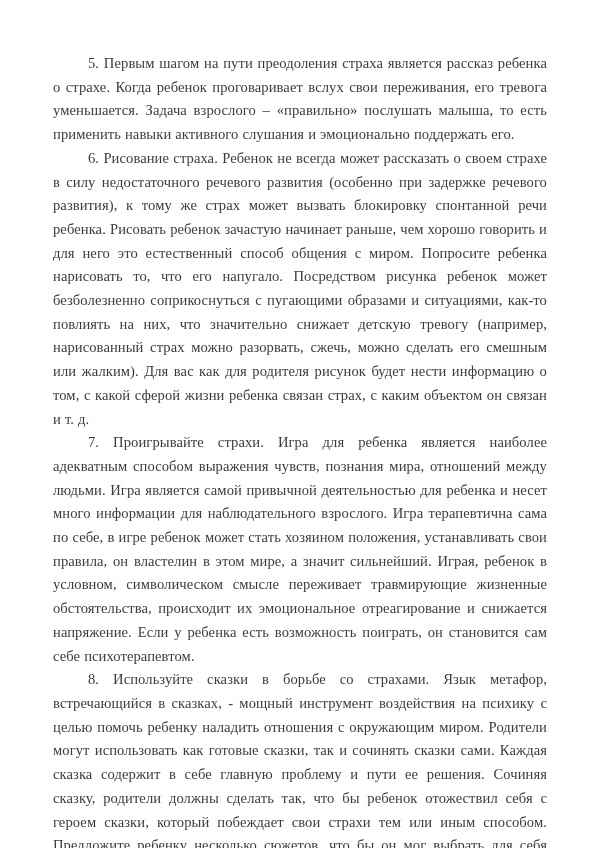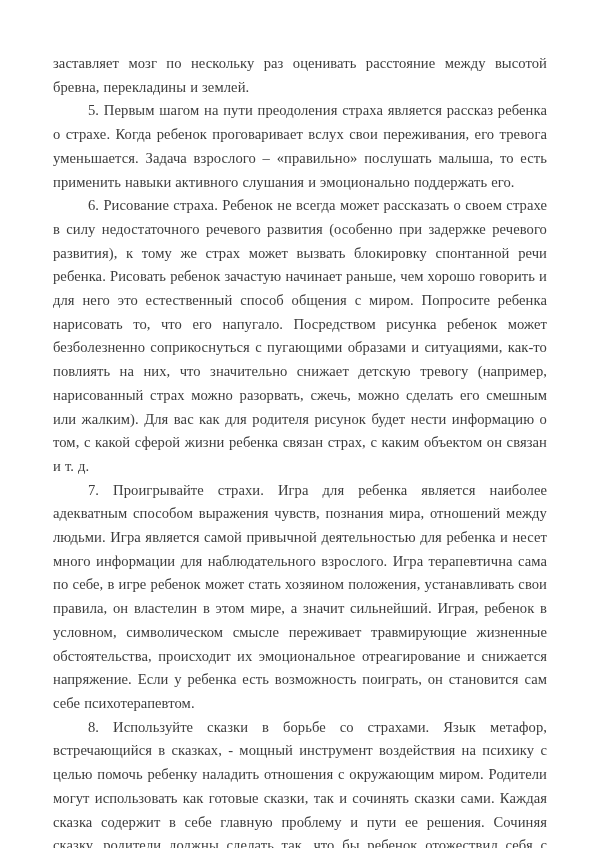--- a/index.html
+++ b/index.html
@@ -53,21 +53,20 @@
   }
 
   
 </style>
 </head>
 <body>
 
 <div class="page">
   <div class="page-body">
 
-    <p class="para cont">заставляет мозг по нескольку раз оценивать расстояние между высотой бревна, перекладины и землей.</p>
 
     <p class="para indent">5. Первым шагом на пути преодоления страха является рассказ ребенка о страхе. Когда ребенок проговаривает вслух свои переживания, его тревога уменьшается. Задача взрослого – «правильно» послушать малыша, то есть применить навыки активного слушания и эмоционально поддержать его.</p>
 
     <p class="para indent">6. Рисование страха. Ребенок не всегда может рассказать о своем страхе в силу недостаточного речевого развития (особенно при задержке речевого развития), к тому же страх может вызвать блокировку спонтанной речи ребенка. Рисовать ребенок зачастую начинает раньше, чем хорошо говорить и для него это естественный способ общения с миром. Попросите ребенка нарисовать то, что его напугало. Посредством рисунка ребенок может безболезненно соприкоснуться с пугающими образами и ситуациями, как-то повлиять на них, что значительно снижает детскую тревогу (например, нарисованный страх можно разорвать, сжечь, можно сделать его смешным или жалким). Для вас как для родителя рисунок будет нести информацию о том,  с какой сферой жизни ребенка связан страх, с каким объектом он связан и т. д.</p>
 
     <p class="para indent">7. Проигрывайте страхи. Игра для ребенка является наиболее адекватным способом выражения чувств, познания мира, отношений между людьми. Игра является самой привычной деятельностью для ребенка и несет много информации для наблюдательного взрослого. Игра терапевтична сама по себе, в игре ребенок может стать хозяином положения, устанавливать свои правила, он властелин в этом мире, а значит сильнейший. Играя, ребенок в условном, символическом смысле переживает травмирующие жизненные обстоятельства, происходит их эмоциональное отреагирование и снижается напряжение. Если у ребенка есть возможность поиграть, он становится сам себе психотерапевтом.</p>
 
     <p class="para indent">8. Используйте сказки в борьбе со страхами. Язык метафор, встречающийся в сказках, - мощный инструмент воздействия на психику с целью помочь ребенку наладить отношения с окружающим миром. Родители могут использовать как готовые сказки, так и сочинять сказки сами. Каждая сказка содержит в себе главную проблему и пути ее решения. Сочиняя сказку, родители должны сделать так, что бы ребенок отожествил себя с героем сказки, который побеждает свои страхи тем или иным способом. Предложите ребенку несколько сюжетов, что бы он мог выбрать для себя близкий по духу.</p>
 
   </div>

